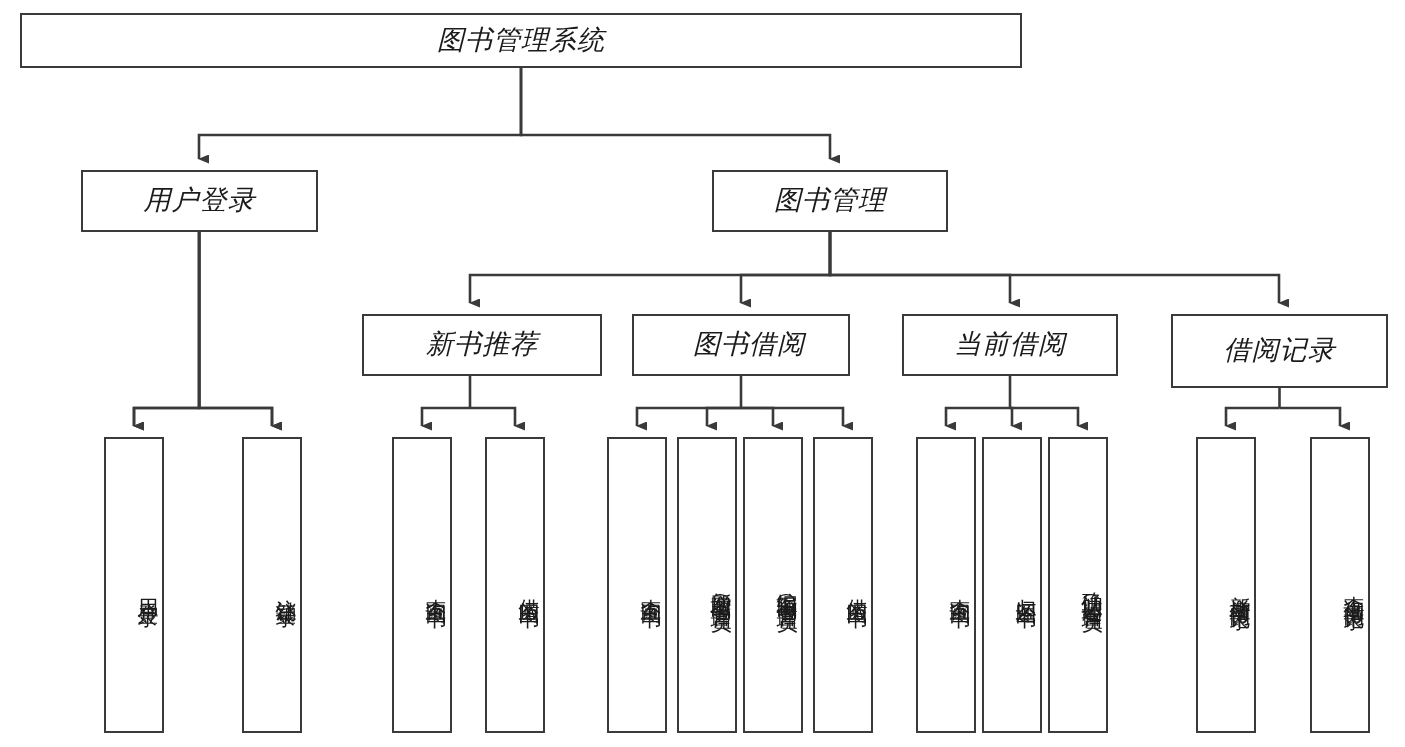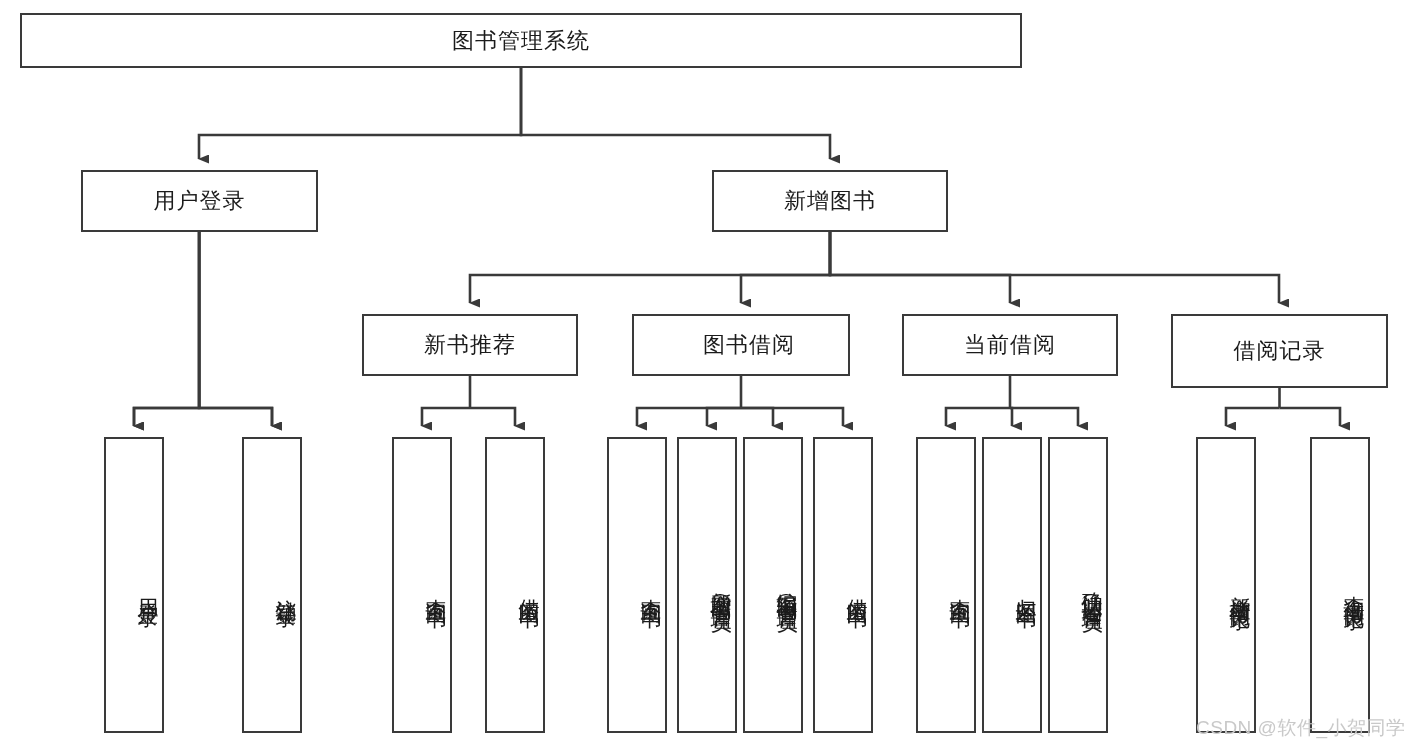--- a/index.html
+++ b/index.html
@@ -30,23 +30,24 @@
     box-sizing: border-box;
     background: #ffffff;
     border: 2px solid #3a3a3a;
     display: flex;
     align-items: center;
     justify-content: center;
     color: #1b1b1b;
     text-align: center;
   }
   .node.horiz {
-    font-size: 22px;
+    font-size: 27px;
     letter-spacing: 1px;
     line-height: 1.25;
+    font-style: italic;
   }
   .node.vert {
     writing-mode: vertical-rl;
     text-orientation: upright;
     font-size: 21px;
     letter-spacing: 3px;
     padding-top: 6px;
     align-items: flex-start;
     justify-content: center;
   }
@@ -105,23 +106,23 @@
   </svg>
 
   <div id="nodes-layer">
       <div class="node horiz" style="left: 20px; top: 13px; width: 1002px; height: 55px;">
         <span class="label">图书管理系统</span>
       </div>
       <div class="node horiz" style="left: 81px; top: 170px; width: 237px; height: 62px;">
         <span class="label">用户登录</span>
       </div>
       <div class="node horiz" style="left: 712px; top: 170px; width: 236px; height: 62px;">
-        <span class="label">新增图书</span>
+        <span class="label">图书管理</span>
       </div>
-      <div class="node horiz" style="left: 362px; top: 314px; width: 216px; height: 62px;">
+      <div class="node horiz" style="left: 362px; top: 314px; width: 240px; height: 62px;">
         <span class="label">新书推荐</span>
       </div>
       <div class="node horiz" style="left: 632px; top: 314px; width: 218px; height: 62px; padding-left: 16px;">
         <span class="label">图书借阅</span>
       </div>
       <div class="node horiz" style="left: 902px; top: 314px; width: 216px; height: 62px;">
         <span class="label">当前借阅</span>
       </div>
       <div class="node horiz" style="left: 1171px; top: 314px; width: 217px; height: 74px;">
         <span class="label">借阅记录</span>
@@ -160,15 +161,14 @@
         <span class="label">确认归还（管理员）</span>
       </div>
       <div class="node vert" style="left: 1196px; top: 437px; width: 60px; height: 296px;">
         <span class="label">新增借阅记录</span>
       </div>
       <div class="node vert" style="left: 1310px; top: 437px; width: 60px; height: 296px;">
         <span class="label">查询借阅记录</span>
       </div>
     </div>
 
-  <div class="watermark" style="left: 1196px; top: 715px;">CSDN @软件_小贺同学</div>
 
 </div>
 
 </body></html>

